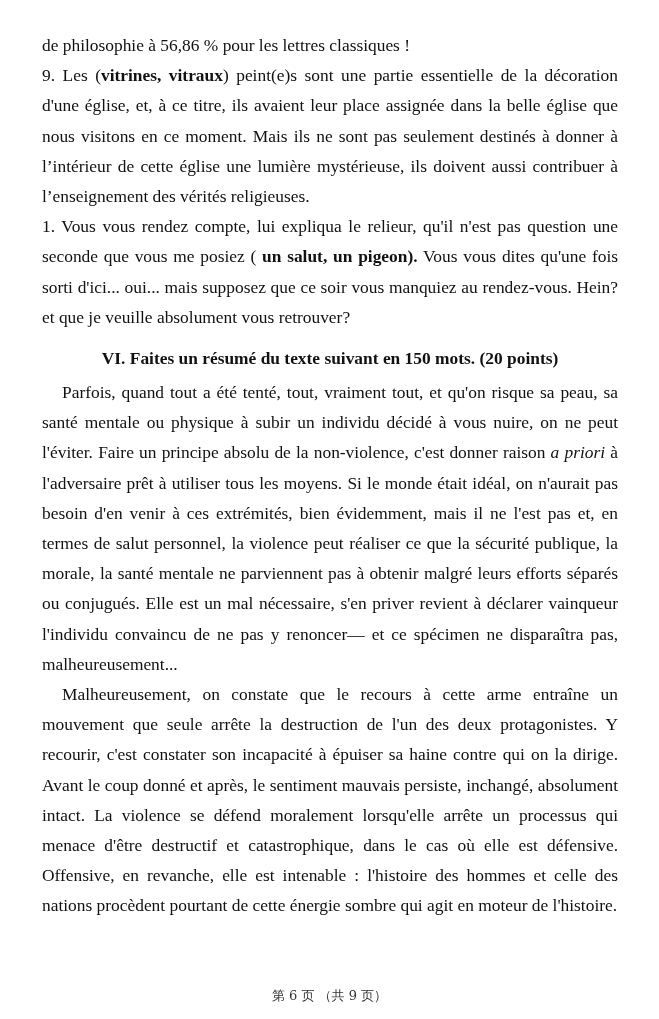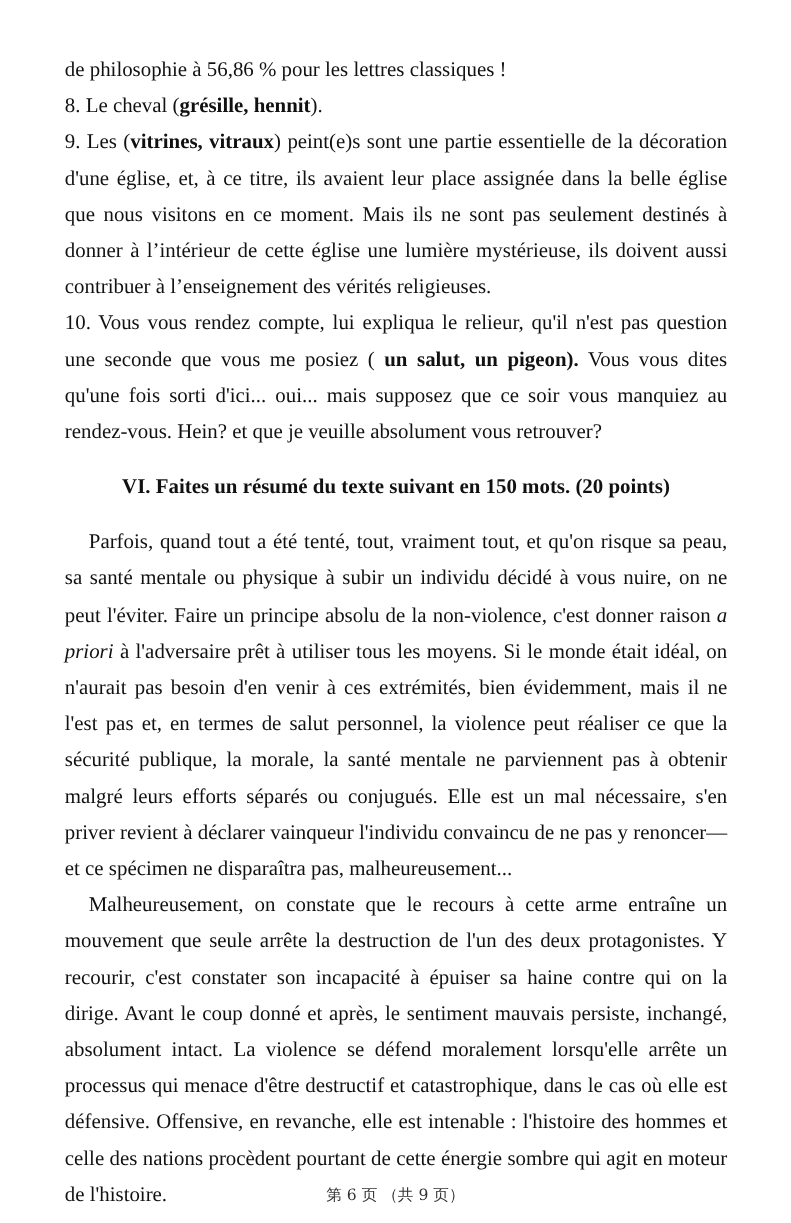--- a/index.html
+++ b/index.html
@@ -18,21 +18,21 @@
     .page {
       position: absolute;
       left: 38px;
       top: 26px;
       width: 584px;
     }
     .line-block {
       font-size: 17.4px;
       line-height: 30.2px;
       text-align: justify;
-      margin: 16px;
+      margin: 4px;
     }
     .exercise-item {
       margin: 0;
     }
     .section-heading {
       font-weight: bold;
       font-size: 17.4px;
       line-height: 30px;
       margin: 11px 0 3px 0;
       text-align: center;
@@ -55,25 +55,24 @@
     }
   </style>
 </head>
 <body>
 
 <div class="page">
 
   <div class="line-block">
     <p class="exercise-item">de philosophie à 56,86 % pour les lettres classiques !</p>
 
-    <p class="exercise-item"><span>8. Le cheval (</span><b>grésille, hennit</b><span>).</span></p>
 
     <p class="exercise-item"><span>9. Les (</span><b>vitrines, vitraux</b><span>) peint(e)s sont une partie essentielle de la décoration d'une église, et, à ce titre, ils avaient leur place assignée dans la belle église que nous visitons en ce moment. Mais ils ne sont pas seulement destinés à donner à l’intérieur de cette église une lumière mystérieuse, ils doivent aussi contribuer à l’enseignement des vérités religieuses.</span></p>
 
-    <p class="exercise-item"><span>10.  Vous vous rendez compte, lui expliqua le relieur, qu'il n'est pas question une seconde que vous me posiez ( </span><b>un salut, un pigeon).</b><span> Vous vous dites qu'une fois sorti d'ici... oui... mais supposez que ce soir vous manquiez au rendez-vous. Hein? et que je veuille absolument vous retrouver?</span></p>
+    <p class="exercise-item"><span>1.  Vous vous rendez compte, lui expliqua le relieur, qu'il n'est pas question une seconde que vous me posiez ( </span><b>un salut, un pigeon).</b><span> Vous vous dites qu'une fois sorti d'ici... oui... mais supposez que ce soir vous manquiez au rendez-vous. Hein? et que je veuille absolument vous retrouver?</span></p>
   </div>
 
   <h2 class="section-heading">VI. Faites un résumé du texte suivant en 150 mots. (20 points)</h2>
 
   <div class="line-block">
     <p class="para"><span>Parfois, quand tout a été tenté, tout, vraiment tout, et qu'on risque sa peau, sa santé mentale ou physique à subir un individu décidé à vous nuire, on ne peut l'éviter. Faire un principe absolu de la non-violence, c'est donner raison </span><i>a priori</i><span> à l'adversaire prêt à utiliser tous les moyens. Si le monde était idéal, on n'aurait pas besoin d'en venir à ces extrémités, bien évidemment, mais il ne l'est pas et, en termes de salut personnel, la violence peut réaliser ce que la sécurité publique, la morale, la santé mentale ne parviennent pas à obtenir malgré leurs efforts séparés ou conjugués. Elle est un mal nécessaire, s'en priver revient à déclarer vainqueur l'individu convaincu de ne pas y renoncer— et ce spécimen ne disparaîtra pas, malheureusement...</span></p>
 
     <p class="para">Malheureusement, on constate que le recours à cette arme entraîne un mouvement que seule arrête la destruction de l'un des deux protagonistes. Y recourir, c'est constater son incapacité à épuiser sa haine contre qui on la dirige. Avant le coup donné et après, le sentiment mauvais persiste, inchangé, absolument intact. La violence se défend moralement lorsqu'elle arrête un processus qui menace d'être destructif et catastrophique, dans le cas où elle est défensive. Offensive, en revanche, elle est intenable : l'histoire des hommes et celle des nations procèdent pourtant de cette énergie sombre qui agit en moteur de l'histoire.</p>
   </div>
 

